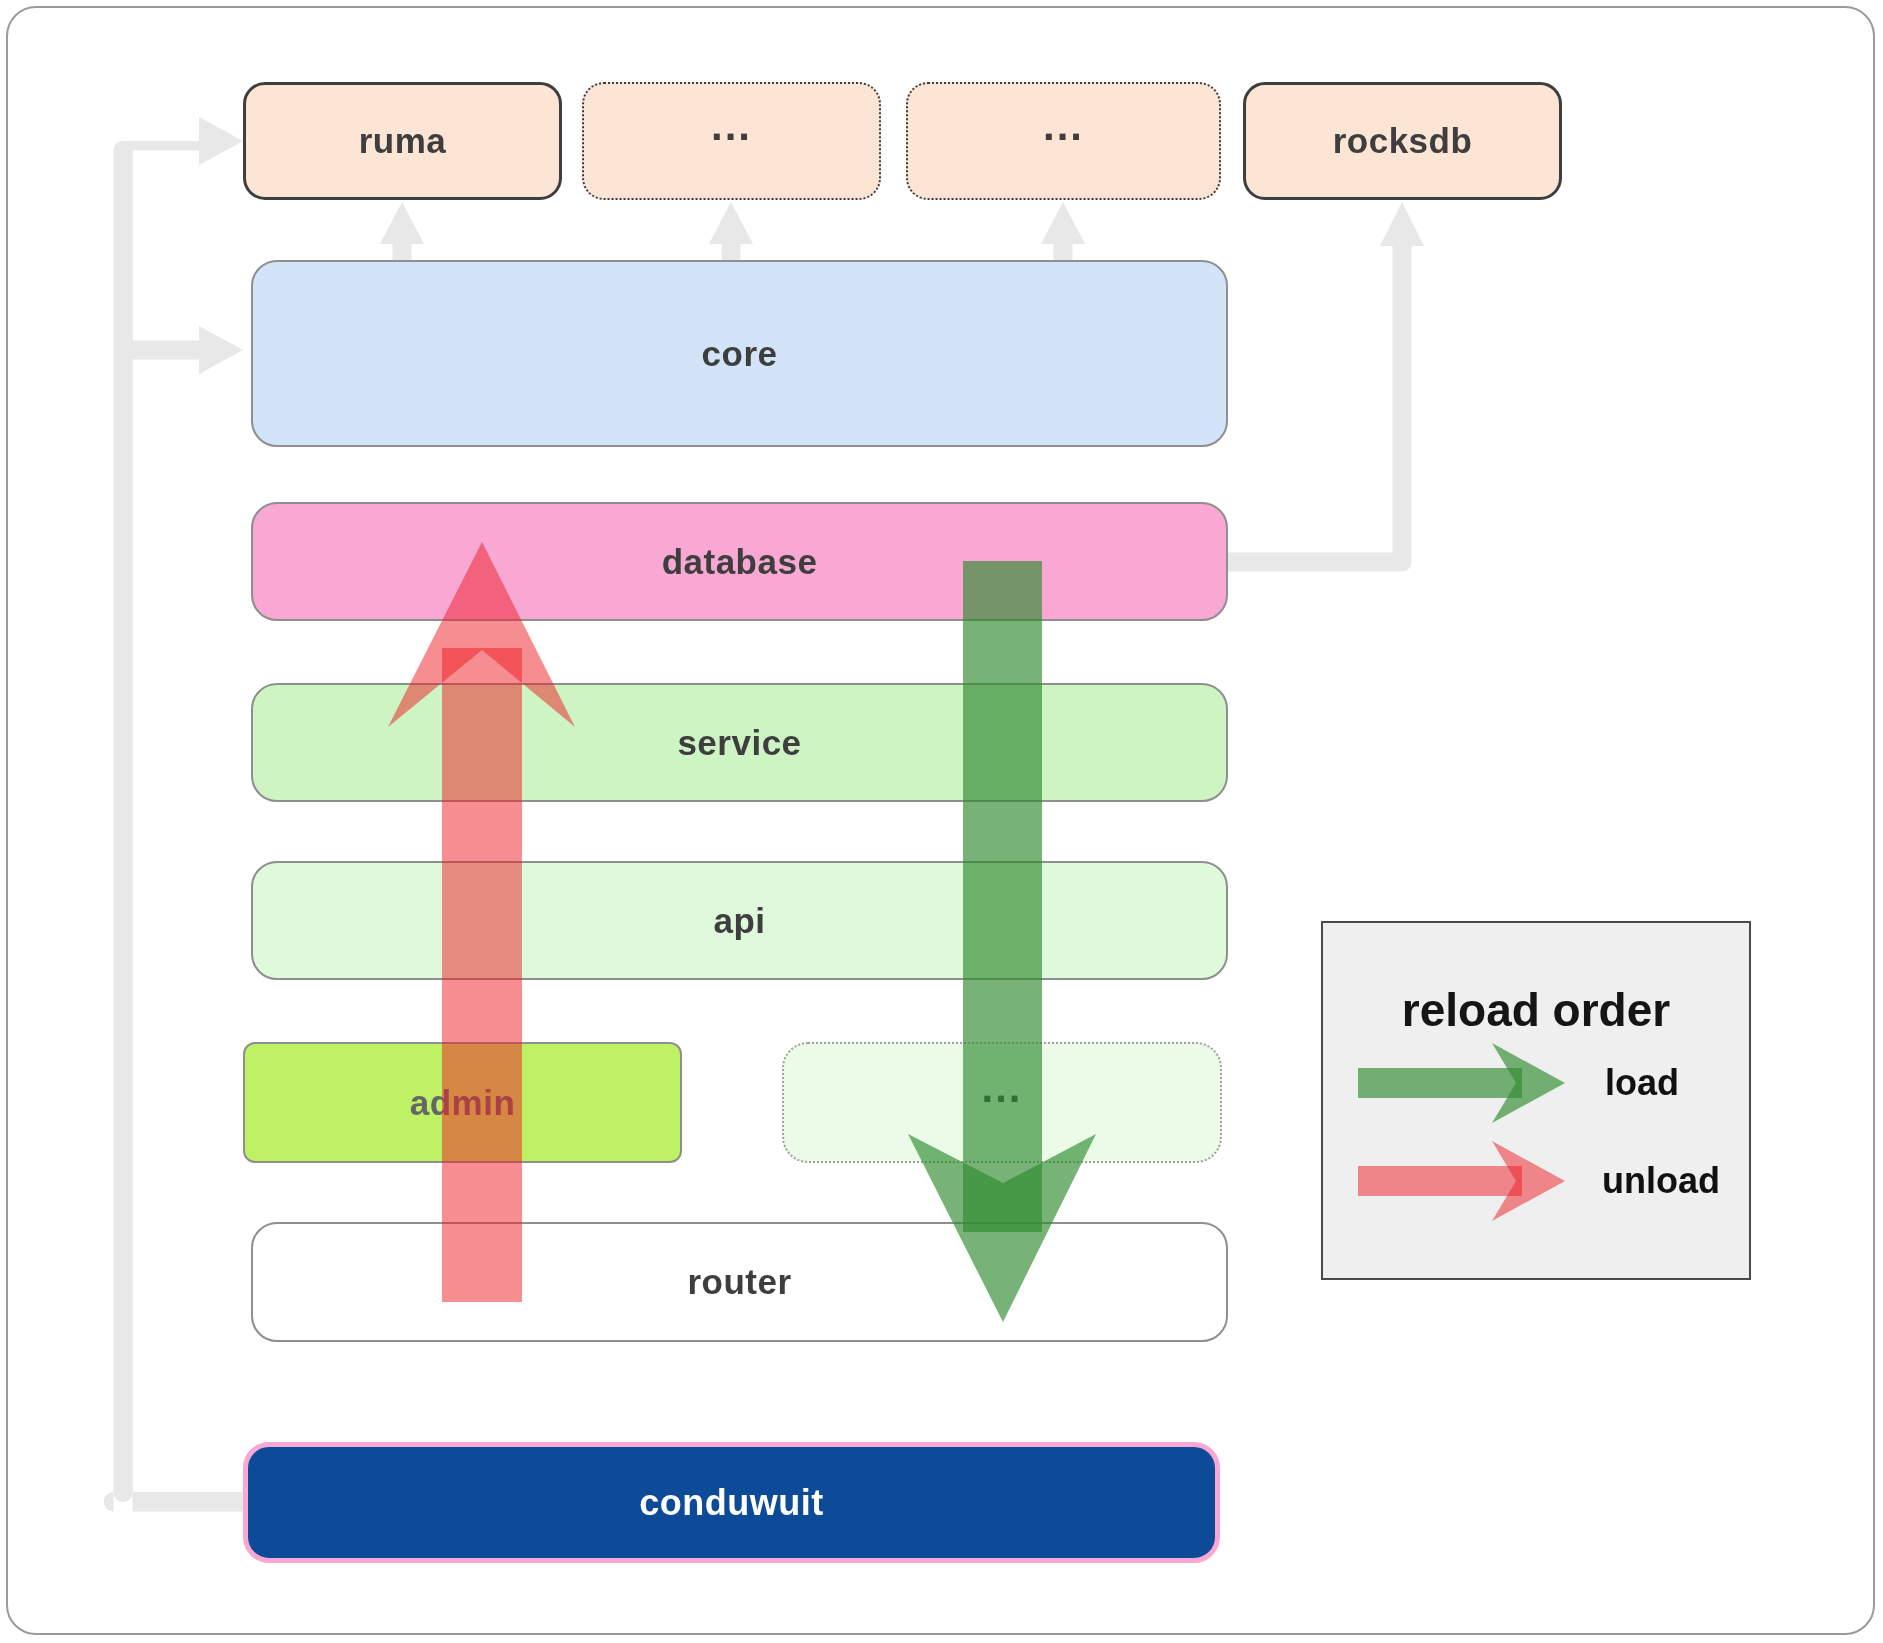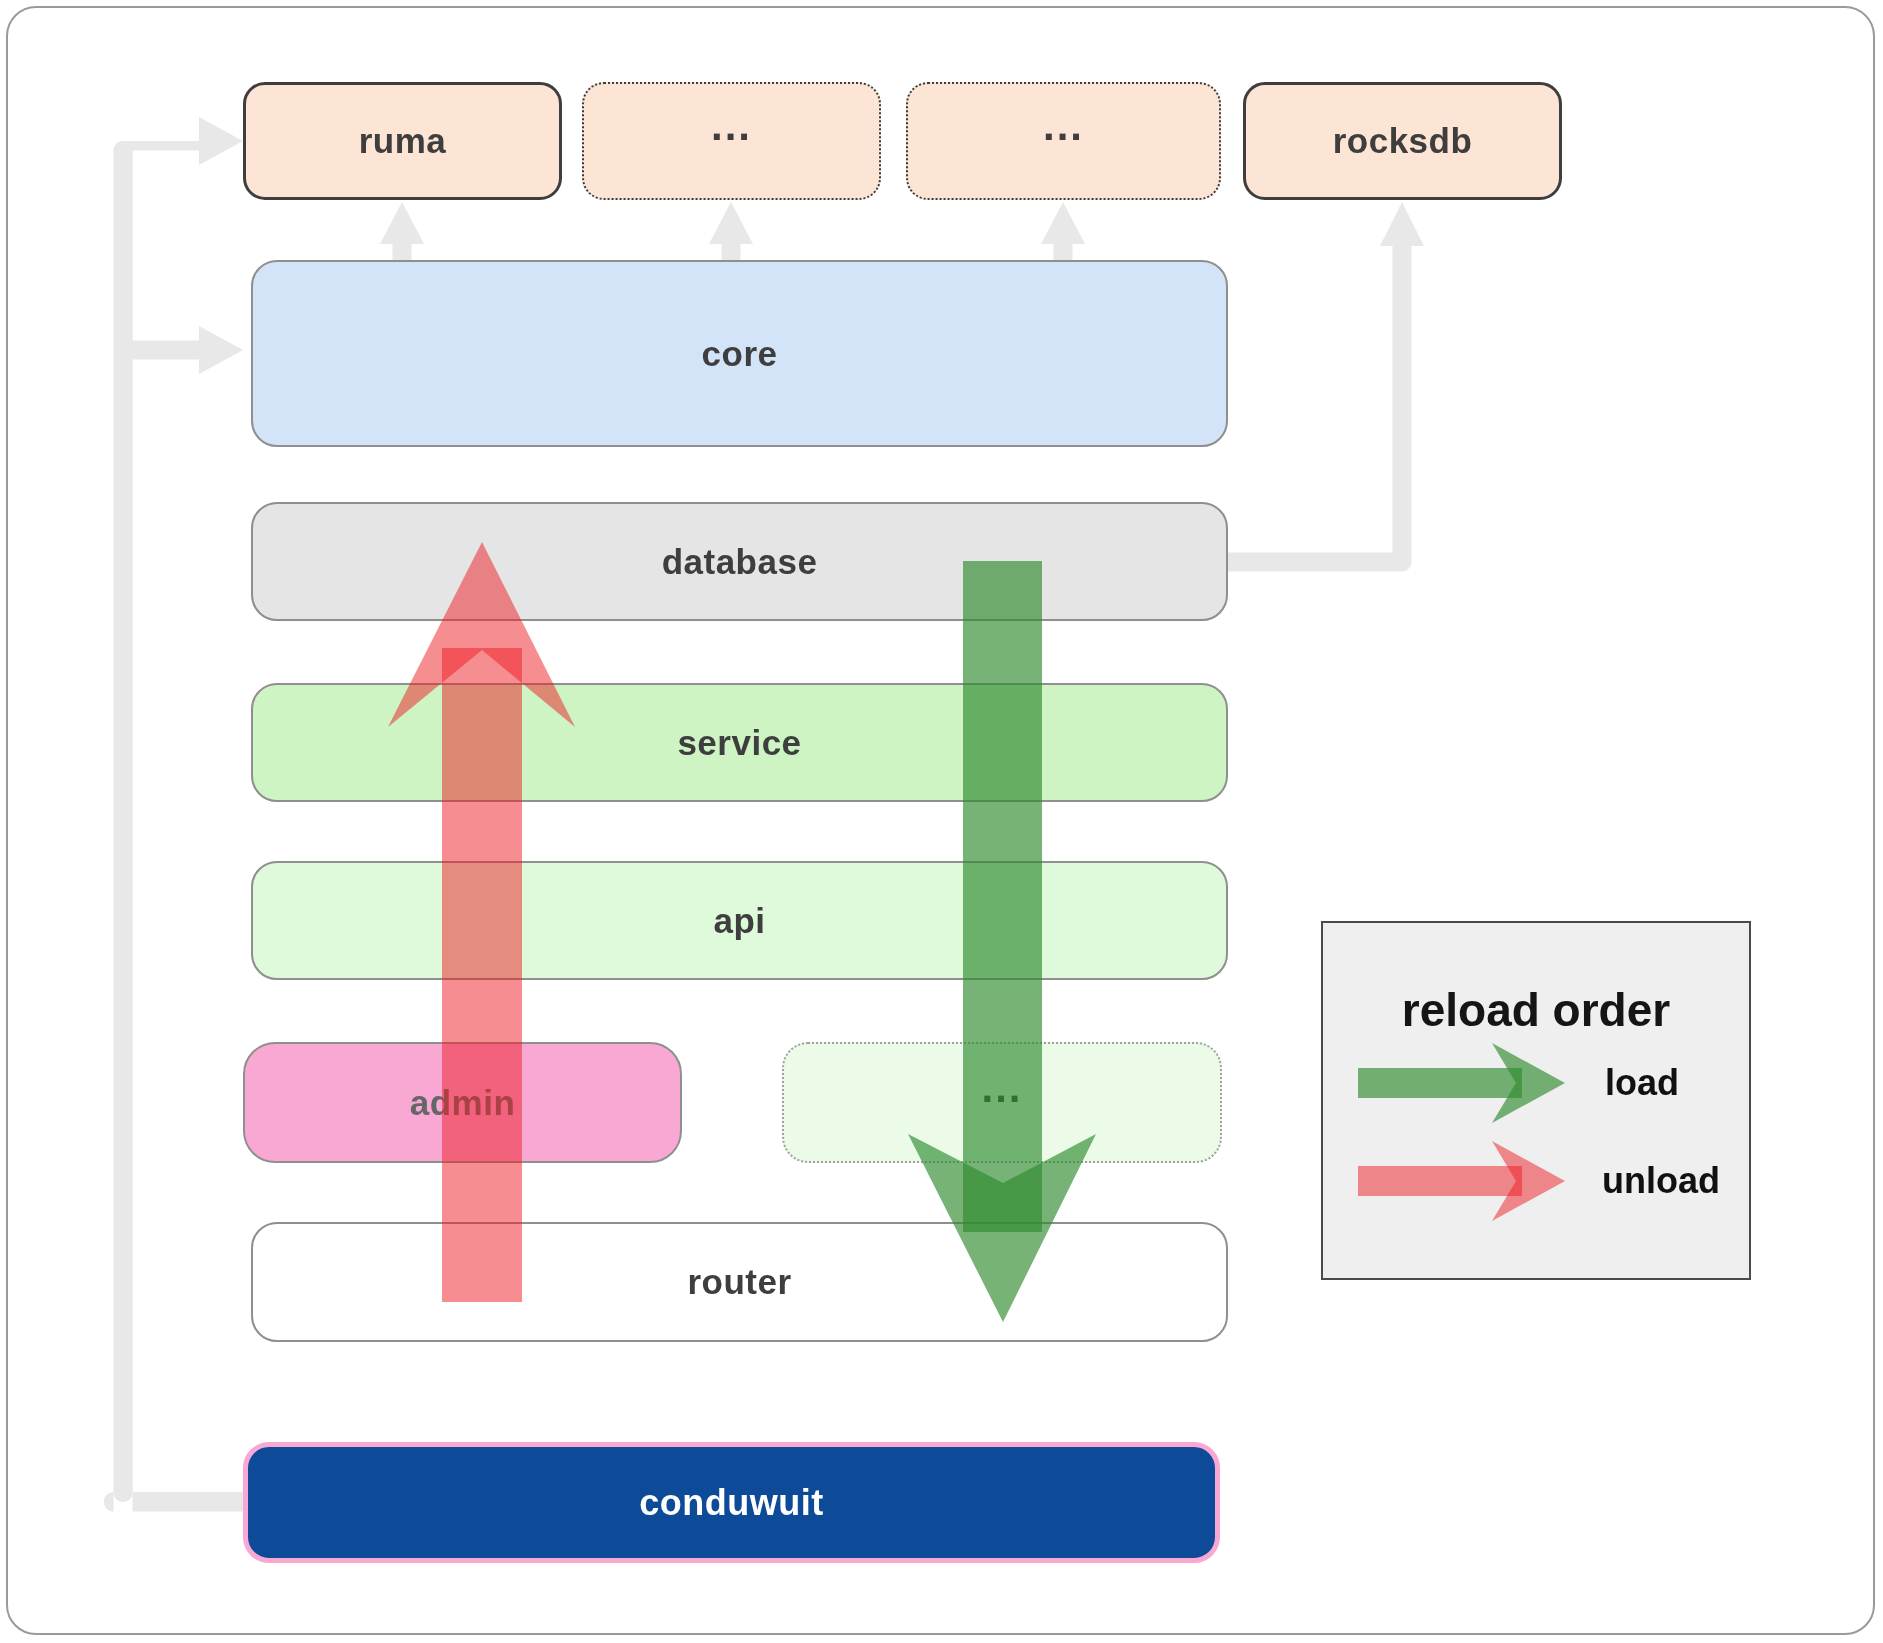--- a/index.html
+++ b/index.html
@@ -64,30 +64,30 @@
   .dots .lbl {
     font-size: 42px;
     font-weight: 700;
     letter-spacing: 2px;
     transform: translateY(-32%);
   }
 
   
   .wide { left: 251px; width: 977px; border: 2px solid #8f8f8f; border-radius: 26px; }
   #box-core     { top: 260px;  height: 187px; background: #d3e4f9; }
-  #box-database { top: 502px;  height: 119px; background: #e5e5e5; }
+  #box-database { top: 502px;  height: 119px; background: #f9a8d4; }
   #box-service  { top: 683px;  height: 119px; background: #cdf4c2; }
   #box-api      { top: 861px;  height: 119px; background: #dffada; }
   #box-router   { top: 1222px; height: 120px; background: #ffffff; }
 
   #box-admin {
     left: 243px; top: 1042px; width: 439px; height: 121px;
-    background: #f9a8d4;
+    background: #bef264;
     border: 2px solid #8f8f8f;
-    border-radius: 32px;
+    border-radius: 12px;
     color: #666666;
   }
   #box-dots3 {
     left: 782px; top: 1042px; width: 440px; height: 121px;
     background: #ebfbe7;
     border: 2px dotted #a0a0a0;
     border-radius: 26px;
   }
 
   #box-conduwuit {

